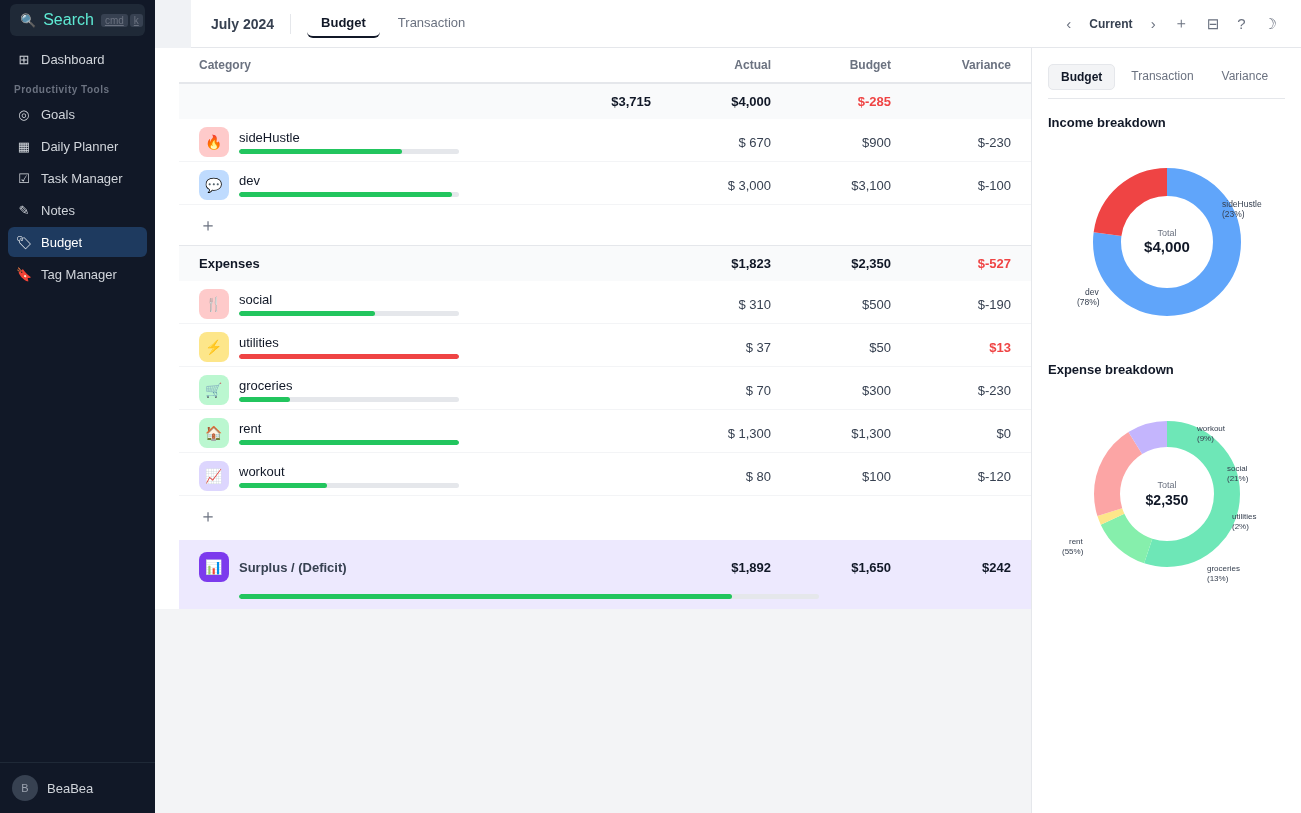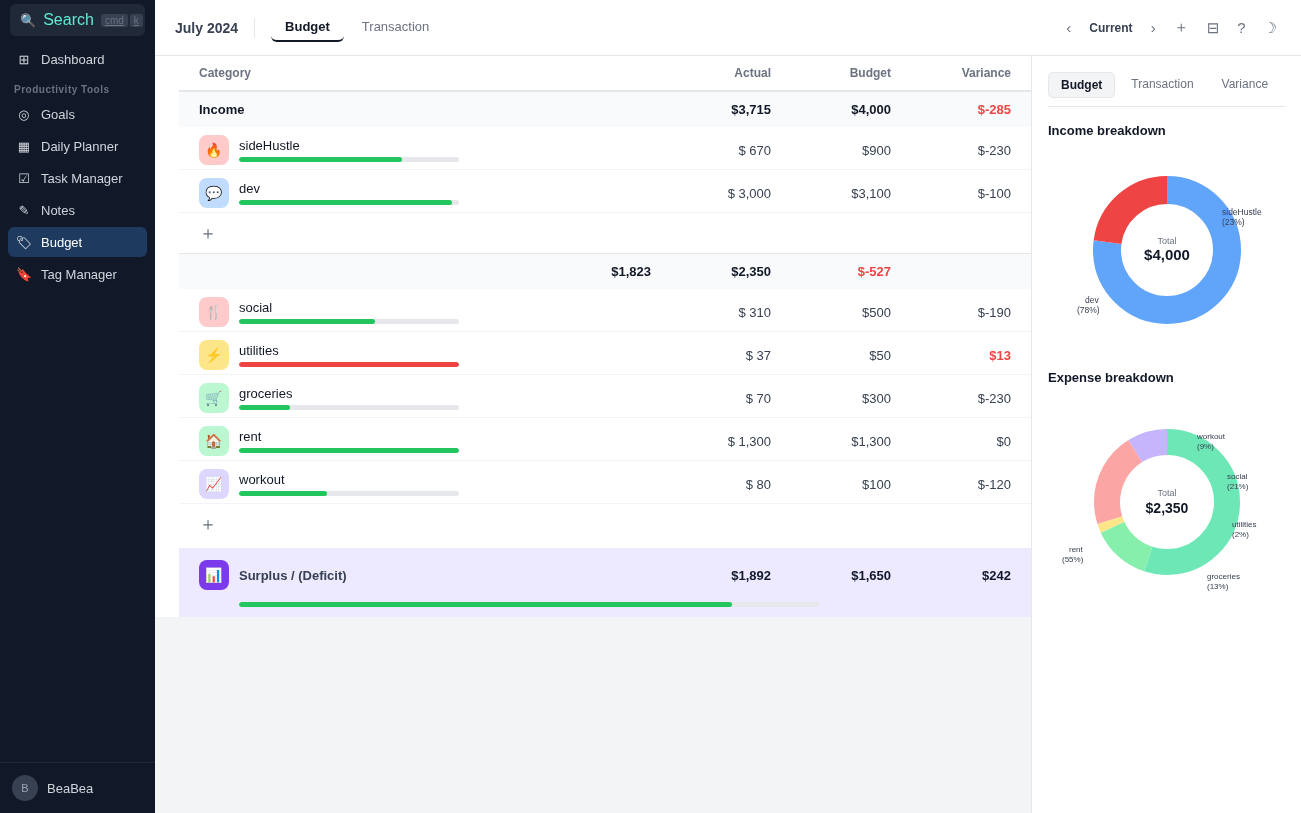--- a/index.html
+++ b/index.html
@@ -18,21 +18,21 @@
     .sidebar-item.active { background: #1e3a5f; color: #fff; }
     .sidebar-icon { width: 16px; height: 16px; display: flex; align-items: center; justify-content: center; flex-shrink: 0; }
     .sidebar-footer { margin-top: auto; padding: 12px 12px; display: flex; align-items: center; gap: 9px; border-top: 1px solid #1f2937; }
     .sidebar-avatar { width: 26px; height: 26px; background: #374151; border-radius: 50%; display: flex; align-items: center; justify-content: center; font-size: 11px; color: #9ca3af; }
     .sidebar-username { color: #d1d5db; font-size: 13px; }
 
     
     .main { flex: 1; display: flex; flex-direction: column; overflow: hidden; }
 
     
-    .topbar { background: #fff; border-bottom: 1px solid #e5e7eb; display: flex; align-items: center; padding: 0 20px; height: 56px; gap: 16px; }
+    .topbar { background: #fff; border-bottom: 1px solid #e5e7eb; display: flex; align-items: center; padding: 0 20px; height: 48px; gap: 16px; margin-left: 36px; }
     .topbar-month { font-size: 14px; font-weight: 600; color: #374151; }
     .topbar-divider { width: 1px; height: 20px; background: #e5e7eb; }
     .topbar-tabs { display: flex; gap: 4px; }
     .topbar-tab { padding: 6px 14px; font-size: 13px; color: #6b7280; cursor: pointer; border-radius: 6px; border-bottom: 2px solid transparent; }
     .topbar-tab.active { color: #111827; border-bottom: 2px solid #111827; font-weight: 600; }
     .topbar-actions { margin-left: auto; display: flex; align-items: center; gap: 10px; }
     .topbar-btn { background: none; border: none; cursor: pointer; color: #6b7280; display: flex; align-items: center; justify-content: center; padding: 4px; border-radius: 5px; font-size: 15px; }
 
     
     .content { display: flex; flex: 1; overflow: hidden; }
@@ -167,21 +167,20 @@
       <div class="budget-table">
 
         <div class="table-header">
           <div class="table-header-cell">Category</div>
           <div class="table-header-cell">Actual</div>
           <div class="table-header-cell">Budget</div>
           <div class="table-header-cell">Variance</div>
         </div>
 
         <div class="section-row">
-          <div class="section-label">Income</div>
           <div class="section-value">$3,715</div>
           <div class="section-value">$4,000</div>
           <div class="section-value negative">$-285</div>
         </div>
 
         <div class="item-row">
           <div class="item-info">
             <div class="item-icon" style="background:#fecaca;">🔥</div>
             <div class="item-name-col">
               <span class="item-name">sideHustle</span>
@@ -206,20 +205,21 @@
             </div>
           </div>
           <div class="item-value">$ 3,000</div>
           <div class="item-budget">$3,100</div>
           <div class="item-variance">$-100</div>
         </div>
 
         <div class="add-row">＋</div>
 
         <div class="section-row">
+          <div class="section-label">Expenses</div>
           <div class="section-value">$1,823</div>
           <div class="section-value">$2,350</div>
           <div class="section-value negative">$-527</div>
         </div>
 
         <div class="item-row">
           <div class="item-info">
             <div class="item-icon" style="background:#fecaca;">🍴</div>
             <div class="item-name-col">
               <span class="item-name">social</span>

